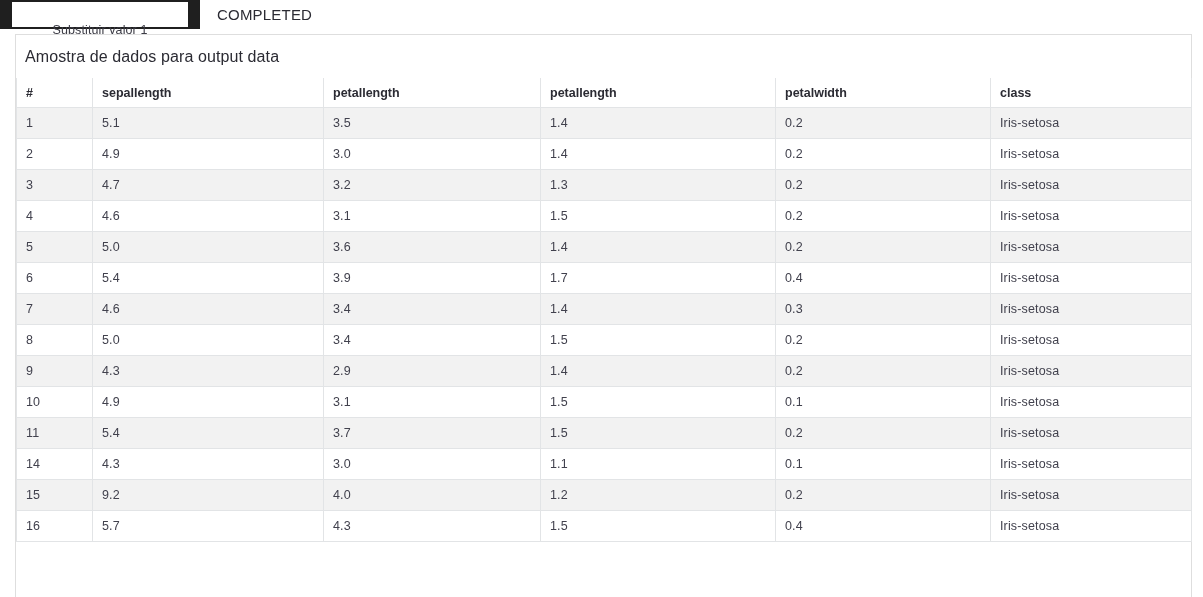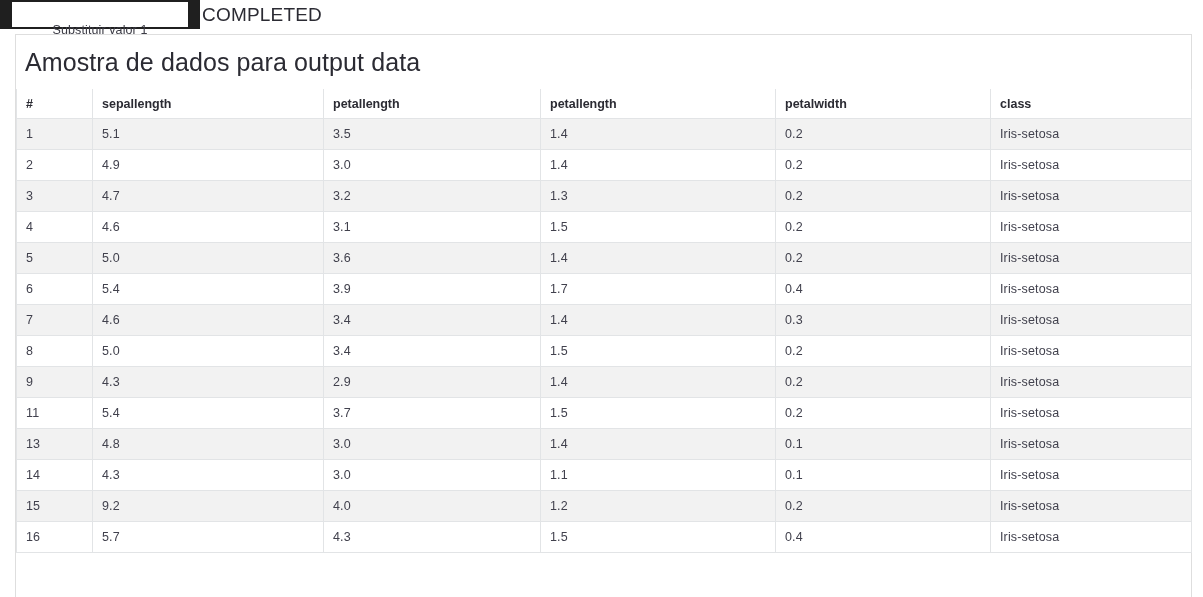--- a/index.html
+++ b/index.html
@@ -38,42 +38,42 @@
     color: #3b3b45;
     cursor: pointer;
     user-select: none;
   }
   .module-tab-label {
     white-space: nowrap;
     letter-spacing: 0.1px;
     margin-top: 30px;
   }
   .status-text {
-    margin-left: 2px;
-    font-size: 19px;
+    margin-left: 17px;
+    font-size: 15px;
     color: #2b2b33;
     line-height: 29px;
     letter-spacing: 0.2px;
     white-space: nowrap;
   }
 
   
   .card {
     position: absolute;
     left: 15px;
     top: 34px;
     width: 1177px;
     height: 600px;
     box-sizing: border-box;
     border: 1px solid #dedede;
     border-bottom: none;
     background: #ffffff;
   }
   .card-title {
-    font-size: 25px;
+    font-size: 16px;
     font-weight: 400;
     color: #2b2b33;
     margin: 0;
     padding: 13px 0 12px 9px;
     letter-spacing: 0.1px;
     white-space: nowrap;
   }
 
   
   .data-table {
@@ -217,33 +217,33 @@
         </tr>
         <tr>
           <td>9</td>
           <td>4.3</td>
           <td>2.9</td>
           <td>1.4</td>
           <td>0.2</td>
           <td>Iris-setosa</td>
         </tr>
         <tr>
+          <td>10</td>
+          <td>4.9</td>
+          <td>3.1</td>
+          <td>1.5</td>
+          <td>0.1</td>
+          <td>Iris-setosa</td>
+        </tr>
+        <tr>
           <td>11</td>
           <td>5.4</td>
           <td>3.7</td>
           <td>1.5</td>
           <td>0.2</td>
-          <td>Iris-setosa</td>
-        </tr>
-        <tr>
-          <td>13</td>
-          <td>4.8</td>
-          <td>3.0</td>
-          <td>1.4</td>
-          <td>0.1</td>
           <td>Iris-setosa</td>
         </tr>
         <tr>
           <td>14</td>
           <td>4.3</td>
           <td>3.0</td>
           <td>1.1</td>
           <td>0.1</td>
           <td>Iris-setosa</td>
         </tr>

